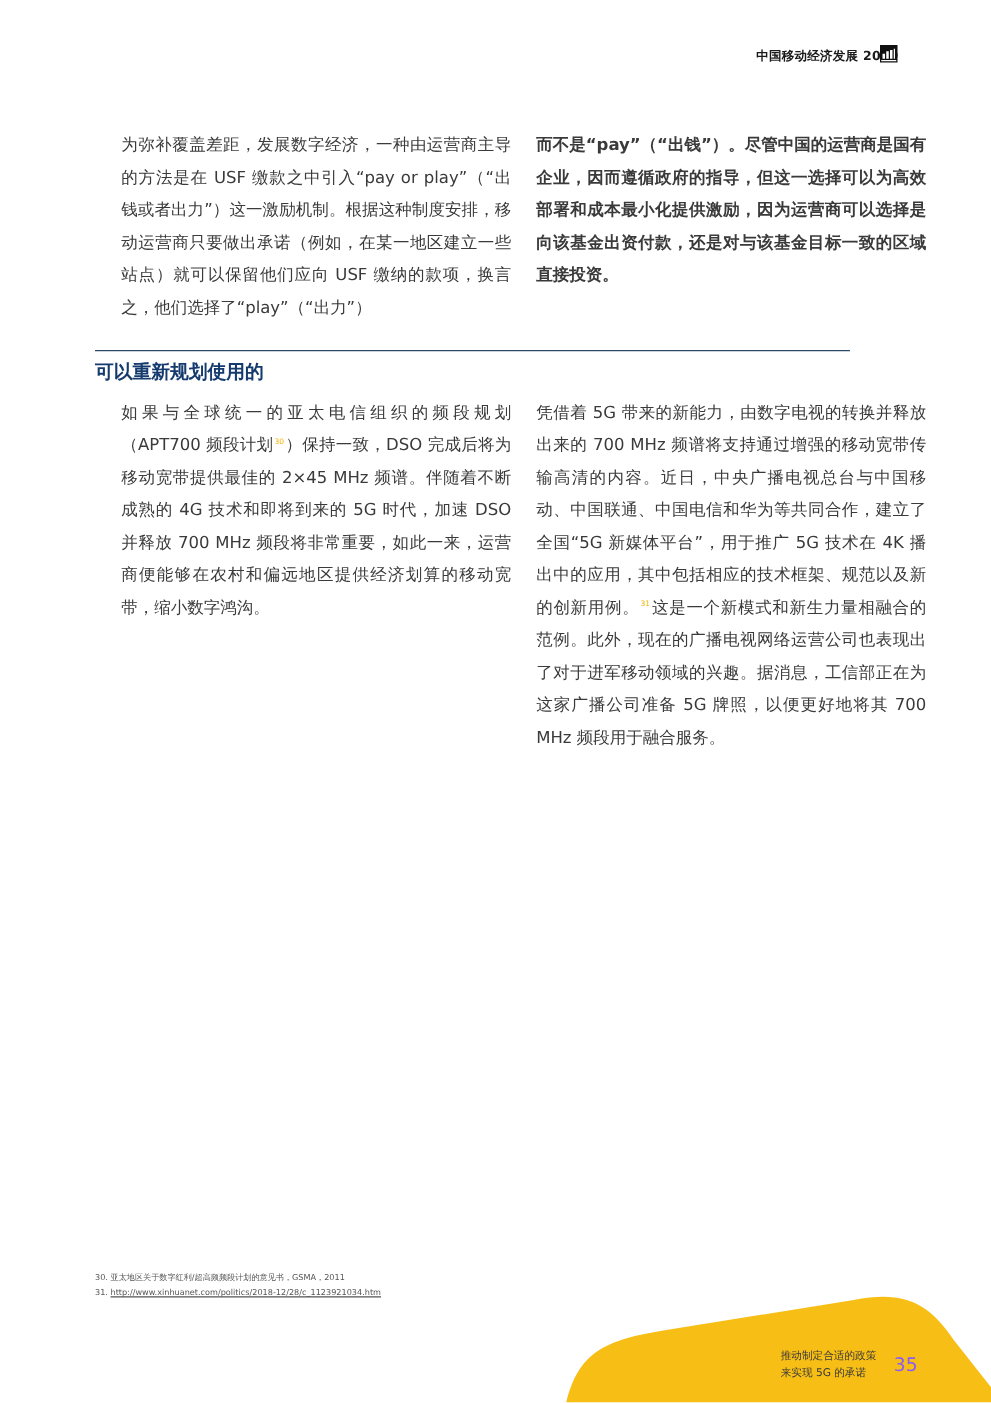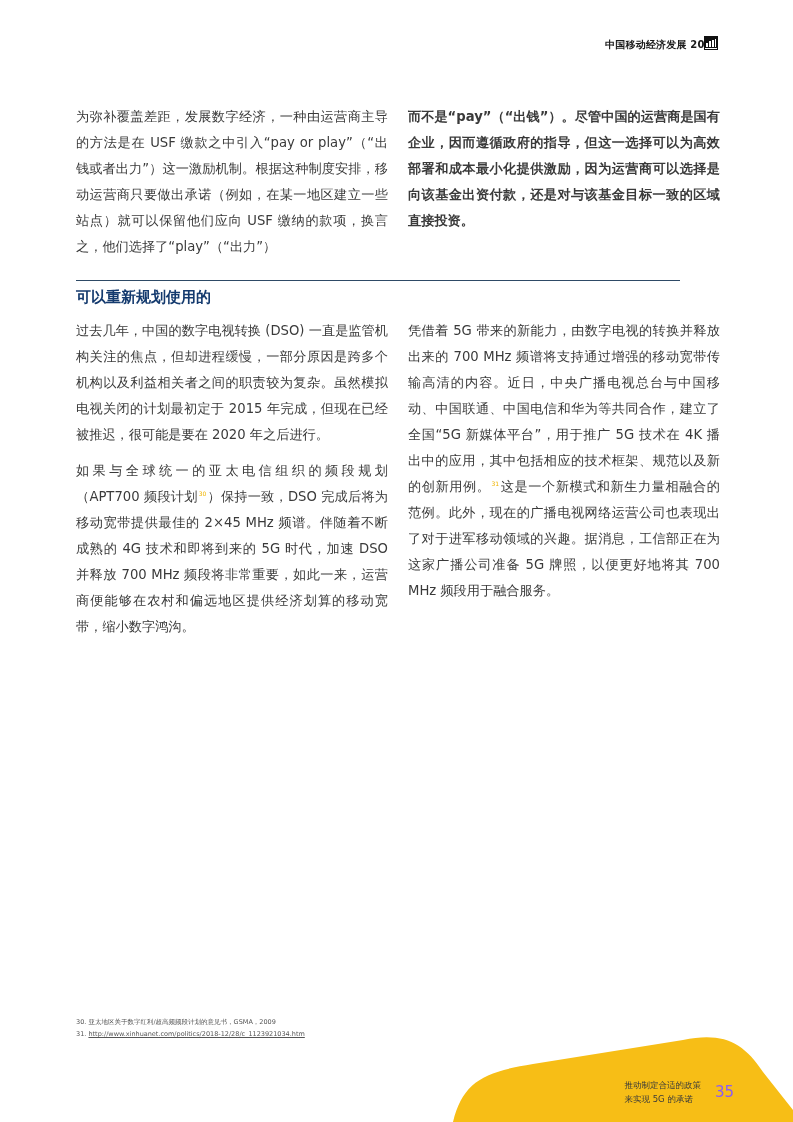--- a/index.html
+++ b/index.html
@@ -12,21 +12,21 @@
     position: absolute; top: 38px; right: 74px;
     font-size: 10px; font-weight: bold; color: #1a1a1a; letter-spacing: 0.2px;
   }
   .header-logo {
     position: absolute; top: 36px; left: 704px; width: 14px; height: 14px;
     background: #111; overflow: hidden;
   }
   .header-logo .bar { position: absolute; bottom: 3px; background: #fff; width: 2px; }
   .header-logo .base { position: absolute; left: 1px; right: 1px; bottom: 1px; height: 1px; background: #fff; }
   .col {
-    position: absolute; font-size: 13.2px; line-height: 26px; color: #3a3a3a;
+    position: absolute; font-size: 13.2px; line-height: 26px; color: #3a3a3a; margin-left: 21px;
   }
   .col p { margin: 0 0 10px 0; text-align: justify; }
   .col-left-top { left: 76px; top: 104px; width: 312px; }
   .col-right-top { left: 408px; top: 104px; width: 312px; font-weight: bold; }
   .divider {
     position: absolute; left: 76px; top: 280px; width: 604px; height: 1px; background: #2e4a66;
   }
   .section-title {
     position: absolute; left: 76px; top: 288px;
     font-size: 15px; font-weight: bold; color: #143a6e;
@@ -65,32 +65,31 @@
   <p>为弥补覆盖差距，发展数字经济，一种由运营商主导的方法是在 USF 缴款之中引入“pay or play”（“出钱或者出力”）这一激励机制。根据这种制度安排，移动运营商只要做出承诺（例如，在某一地区建立一些站点）就可以保留他们应向 USF 缴纳的款项，换言之，他们选择了“play”（“出力”）</p>
 </div>
 <div class="col col-right-top">
   <p>而不是“pay”（“出钱”）。尽管中国的运营商是国有企业，因而遵循政府的指导，但这一选择可以为高效部署和成本最小化提供激励，因为运营商可以选择是向该基金出资付款，还是对与该基金目标一致的区域直接投资。</p>
 </div>
 
 <div class="divider"></div>
 <div class="section-title">可以重新规划使用的</div>
 
 <div class="col col-left-main">
-  <p>过去几年，中国的数字电视转换 (DSO) 一直是监管机构关注的焦点，但却进程缓慢，一部分原因是跨多个机构以及利益相关者之间的职责较为复杂。虽然模拟电视关闭的计划最初定于 2015 年完成，但现在已经被推迟，很可能是要在 2020 年之后进行。</p>
   <p><span>如果与全球统一的亚太电信组织的频段规划（APT700 频段计划</span><sup class="fn">30</sup><span>）保持一致，DSO 完成后将为移动宽带提供最佳的 2×45 MHz 频谱。伴随着不断成熟的 4G 技术和即将到来的 5G 时代，加速 DSO 并释放 700 MHz 频段将非常重要，如此一来，运营商便能够在农村和偏远地区提供经济划算的移动宽带，缩小数字鸿沟。</span></p>
 </div>
 
 <div class="col col-right-main">
   <p><span>凭借着 5G 带来的新能力，由数字电视的转换并释放出来的 700 MHz 频谱将支持通过增强的移动宽带传输高清的内容。近日，中央广播电视总台与中国移动、中国联通、中国电信和华为等共同合作，建立了全国“5G 新媒体平台”，用于推广 5G 技术在 4K 播出中的应用，其中包括相应的技术框架、规范以及新的创新用例。</span><sup class="fn">31</sup><span>这是一个新模式和新生力量相融合的范例。此外，现在的广播电视网络运营公司也表现出了对于进军移动领域的兴趣。据消息，工信部正在为这家广播公司准备 5G 牌照，以便更好地将其 700 MHz 频段用于融合服务。</span></p>
 </div>
 
 <div class="footnotes">
   <div>
     <span>30.</span>
-    <span>亚太地区关于数字红利/超高频频段计划的意见书，GSMA，2009</span>
+    <span>亚太地区关于数字红利/超高频频段计划的意见书，GSMA，2011</span>
   </div>
   <div>
     <span>31.</span>
     <span class="link">http://www.xinhuanet.com/politics/2018-12/28/c_1123921034.htm</span>
   </div>
 </div>
 
 <svg class="corner" viewBox="0 0 360 90" preserveAspectRatio="none">
   <path d="M 20 90 C 30 50, 50 40, 100 32 L 250 8 C 290 0, 310 10, 330 40 L 360 78 L 360 90 Z" fill="#f7be16"></path>
 </svg>

